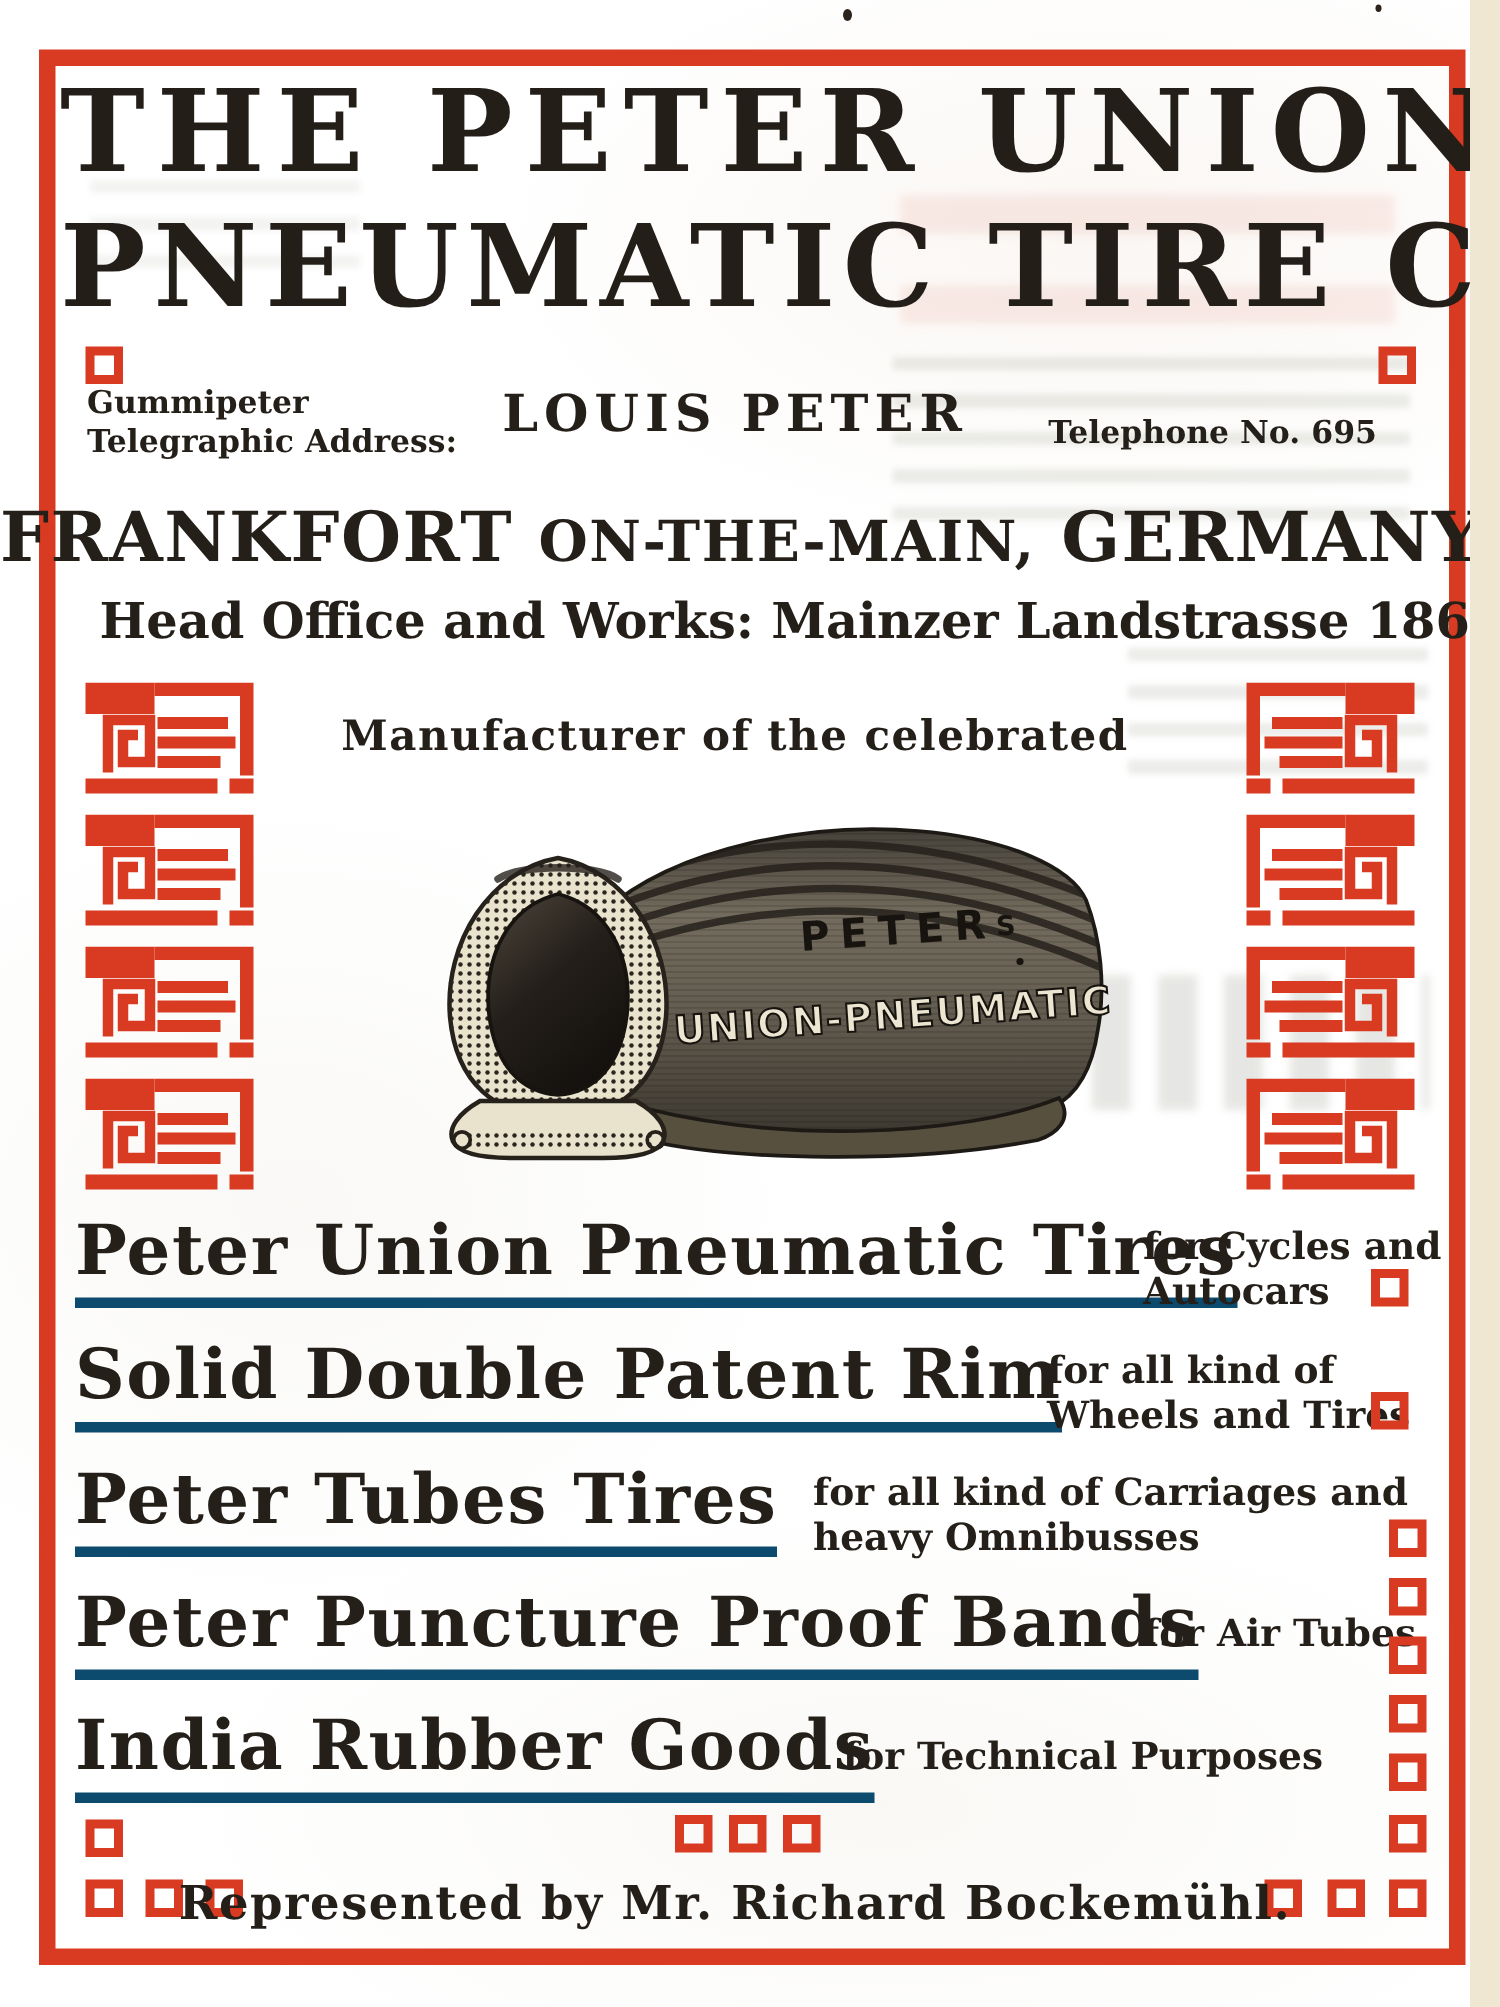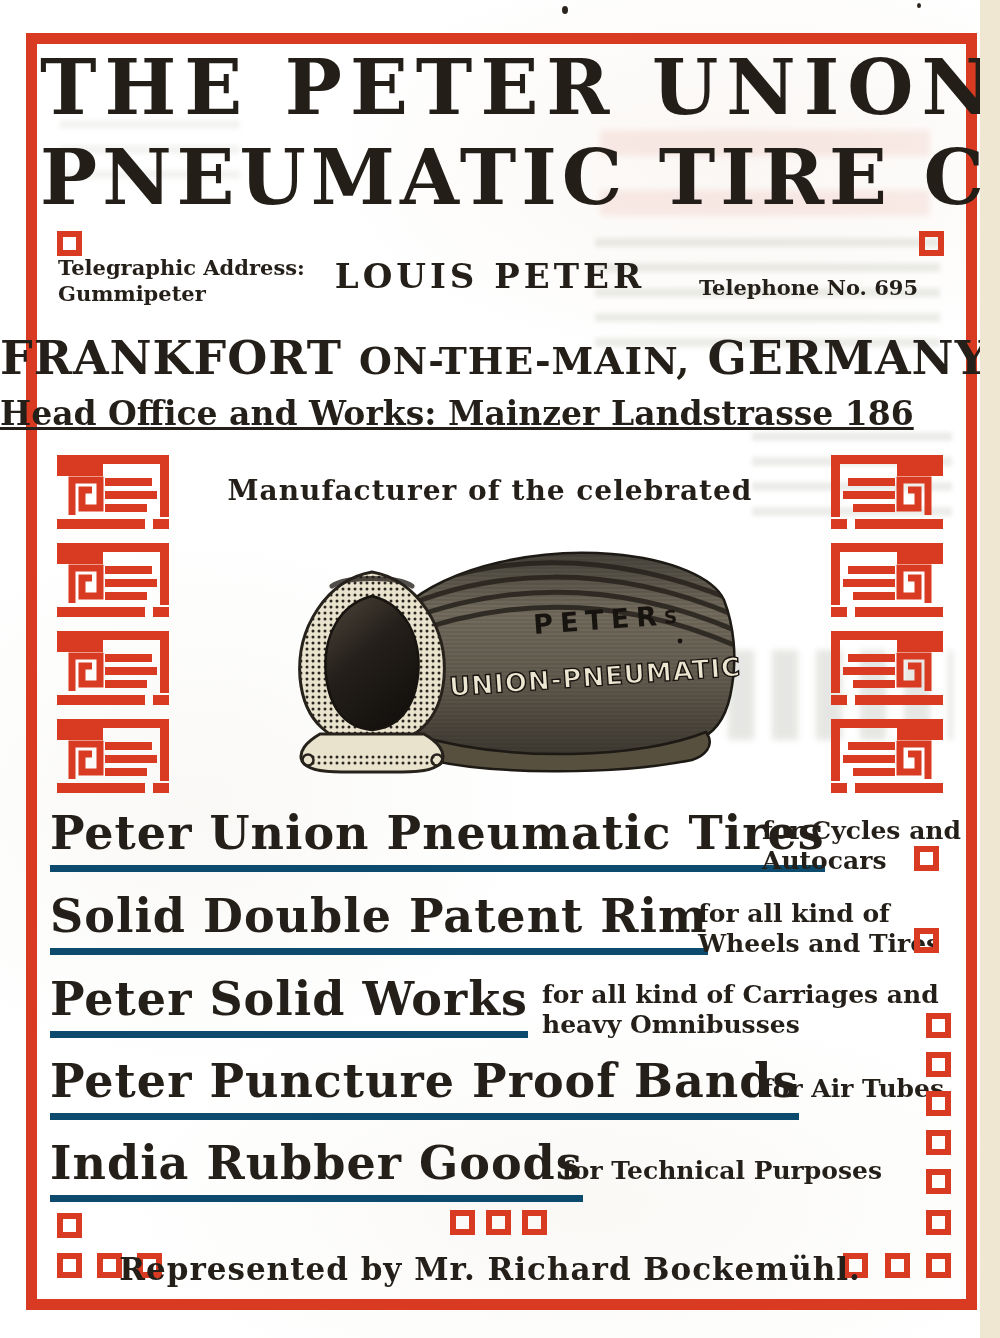--- a/index.html
+++ b/index.html
@@ -49,22 +49,22 @@
   .telephone{
     position:absolute; right:62px; top:275px;
     font-weight:bold; font-size:21px;
   }
   .location{
     position:absolute; left:0; right:0; top:331px; text-align:center;
     font-weight:bold; font-size:46px; letter-spacing:1px; white-space:nowrap;
   }
   .location .mid{ font-size:.82em; }
   .head-office{
-    position:absolute; left:0; right:0; top:394px; text-align:left;
-    font-weight:bold; font-size:33px;text-decoration:underline;
+    position:absolute; left:0; right:0; top:394px; text-align:right;
+    font-weight:bold; font-size:33px;
   }
   .tagline{
     position:absolute; left:0; right:0; top:474px; text-align:center;
     font-weight:bold; font-size:28px; letter-spacing:1px;
   }
   .ornament-col{ position:absolute; top:455px; width:122px; }
   .ornament-col.left{ left:55px; }
   .ornament-col.right{ left:823px; transform:scaleX(-1); }
   .ornament-col svg{ display:block; margin-bottom:12px; }
 
@@ -104,22 +104,22 @@
 
   <div class="frame"></div>
 
   <div class="sq" style="left:57px;top:231px;"></div>
   <div class="sq" style="left:919px;top:231px;"></div>
 
   <div class="title" style="top:50px;">THE PETER UNION</div>
   <div class="title l2" style="top:140px;"><span>PNEUMATIC TIRE C</span><span class="ordinal">o</span></div>
 
   <div class="contact-left">
+    <div>Gummipeter</div>
     <div>Telegraphic Address:</div>
-    <div>Gummipeter</div>
   </div>
   <div class="proprietor">LOUIS PETER</div>
   <div class="telephone">Telephone No. 695</div>
 
   <div class="location"><span>FRANKFORT </span><span class="mid">ON-THE-MAIN,</span><span> GERMANY</span></div>
   <div class="head-office">Head Office and Works: Mainzer Landstrasse 186</div>
 
   <div class="ornament-col left">
     <svg width="122" height="76" viewBox="0 0 122 76">
         <g fill="#d83b21">
@@ -292,21 +292,21 @@
   </div>
   <div class="sq" style="left:914px;top:846px;"></div>
 
   <div class="product-row" style="top:893px;">
     <span class="product-title">Solid Double Patent Rim</span>
     <span class="product-for" style="left:648px;top:6px;width:300px;">for all kind of Wheels and Tires</span>
   </div>
   <div class="sq" style="left:914px;top:928px;"></div>
 
   <div class="product-row" style="top:976px;">
-    <span class="product-title">Peter Solid Works</span>
+    <span class="product-title">Peter Tubes Tires</span>
     <span class="product-for" style="left:492px;top:4px;width:460px;">for all kind of Carriages and heavy Omnibusses</span>
   </div>
 
   <div class="product-row" style="top:1058px;">
     <span class="product-title">Peter Puncture Proof Bands</span>
     <span class="product-for" style="left:712px;top:16px;width:230px;">for Air Tubes</span>
   </div>
 
   <div class="product-row" style="top:1140px;">
     <span class="product-title">India Rubber Goods</span>

